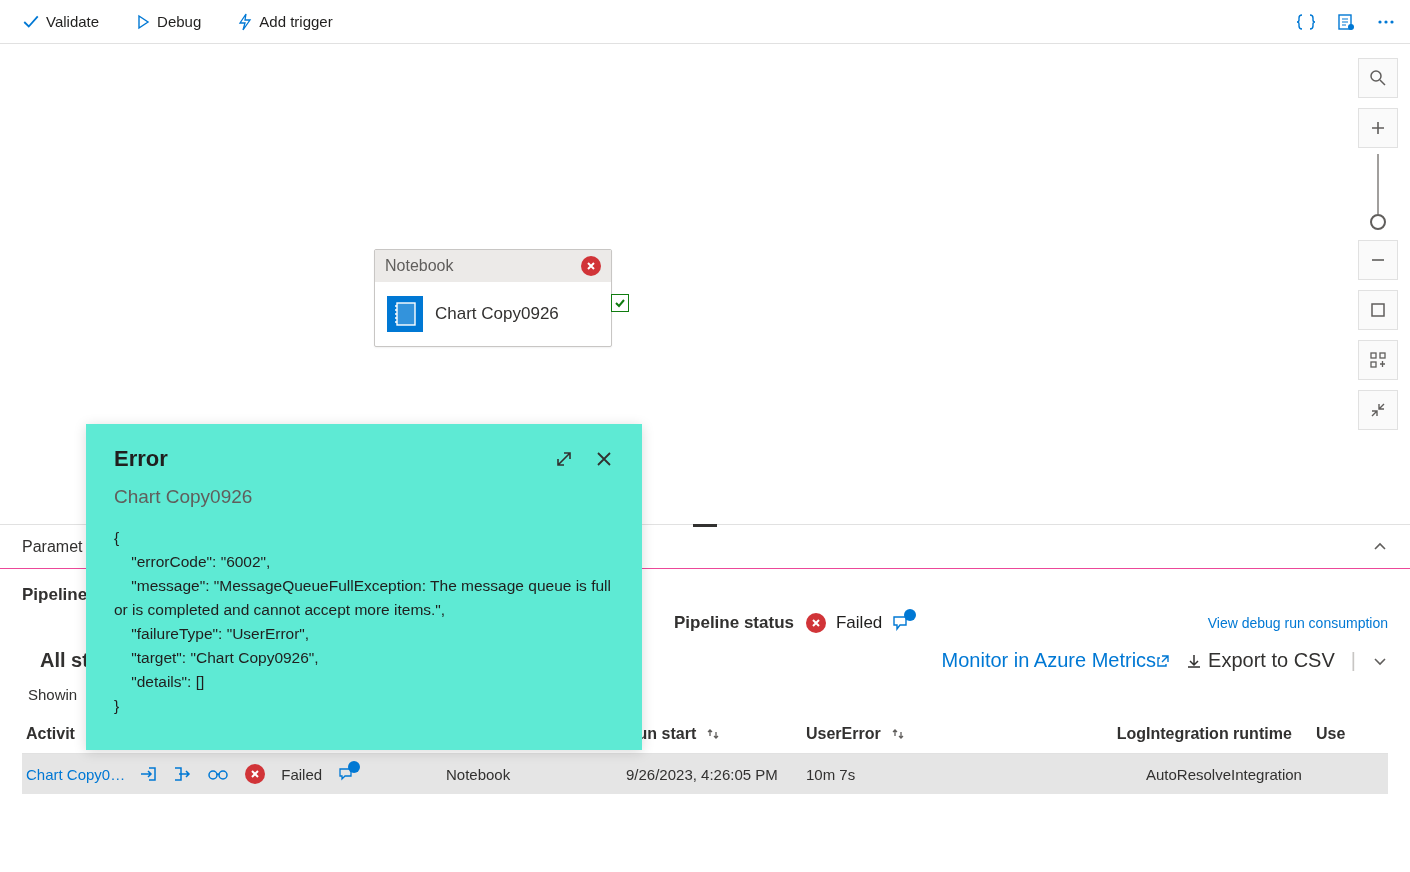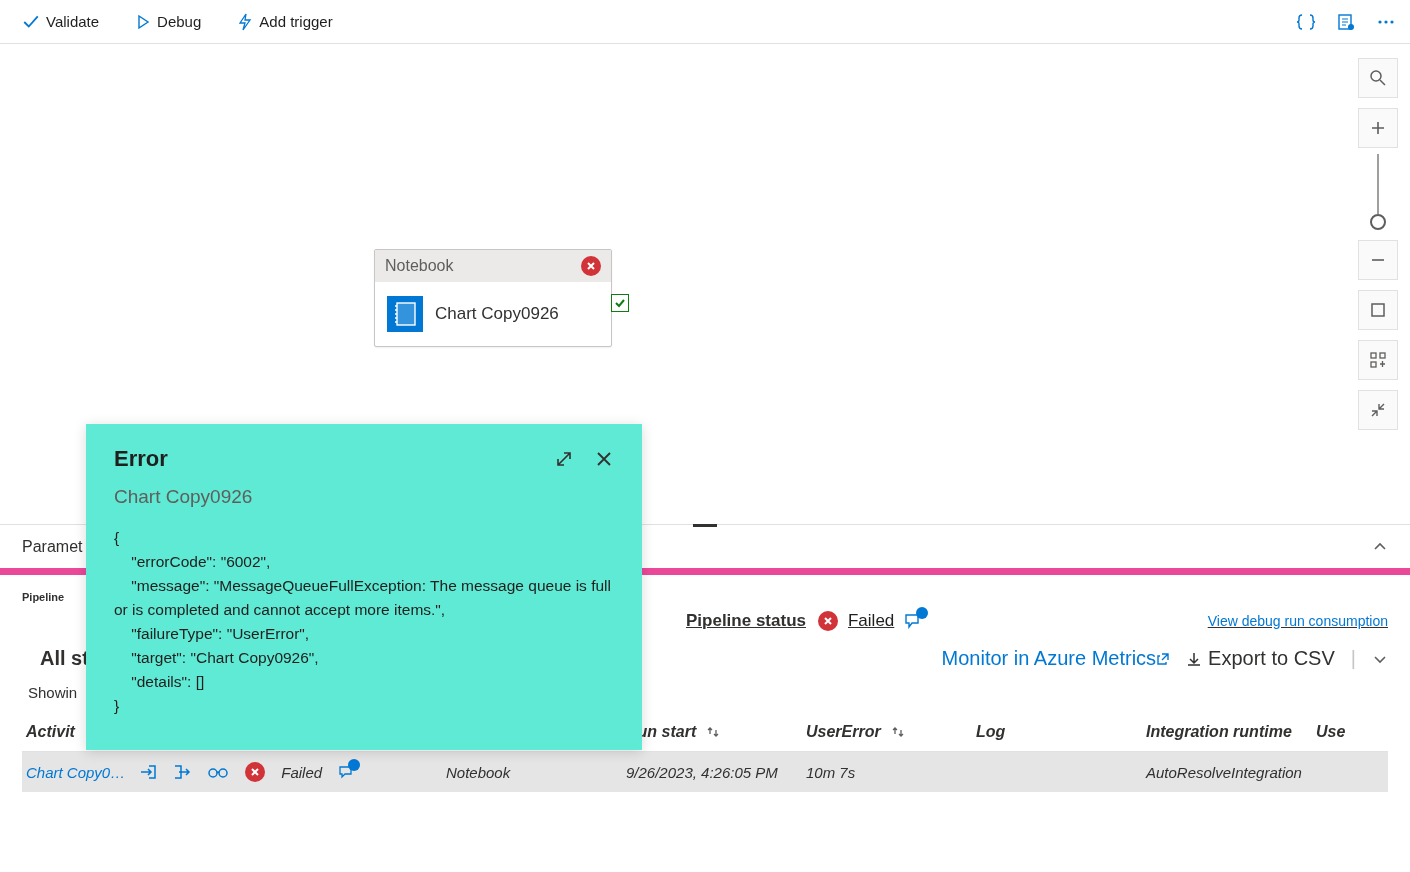--- a/index.html
+++ b/index.html
@@ -127,24 +127,24 @@
 
 .hdiv { position: absolute; left:0; right:0; top: 524px; height: 2px; background: transparent; border-top: 1px solid #e1e1e1; }
 .hdiv::after { content:""; position:absolute; left:50%; top:-1px; width:24px; height:3px; background:#323130; transform:translateX(-50%); }
 
 
 .lower {
   position: absolute; left:0; right:0; top:526px;
 }
 .section-row {
   display:flex; align-items:center; padding: 12px 22px;
-  border-bottom: 7px solid #ec4899;
+  border-bottom: 1px solid #ec4899;
   font-size: 16px;
 }
-.sec-title { font-weight: 600; font-size: 11px; }
+.sec-title { font-weight: 600; font-size: 17px; }
 .section-row .chev { margin-left: auto; color:#605e5c; cursor:pointer; }
 
 .status-row {
   display:flex; align-items:center; gap: 12px;
   padding: 16px 22px 8px 22px;
 }
 .status-label { font-weight:700; font-size:17px; }
 .status-failed { display:flex; align-items:center; gap:10px; }
 .status-failed-text { font-size:17px; color:#201f1e; }
 .link { color:#0078d4; text-decoration:none; cursor:pointer; }
@@ -152,28 +152,28 @@
 
 .filter-row {
   display:flex; align-items:center; gap:22px;
   padding: 8px 22px 8px 40px;
   font-size: 20px;
 }
 .filter-row .right { margin-left:auto; display:flex; align-items:center; gap: 16px; }
 .showing { padding: 6px 22px 12px 28px; color:#323130; font-size:15px; }
 
 
-.tbl { width: calc(100% - 44px); margin: 0 22px; font-style: italic; }
+.tbl { width: calc(100% - 44px); margin: 0 22px; }
 .tbl-head { display:flex; align-items:center; padding: 10px 4px; font-weight:600; font-size:16px; border-bottom:1px solid #e1e1e1; }
 .tbl-row { display:flex; align-items:center; padding: 10px 4px; background:#e5e5e5; font-size:15px; }
 .c-act { width: 420px; display:flex; align-items:center; gap:14px; }
 .c-type { width: 180px; }
 .c-start { width: 180px; display:flex; align-items:center; gap:10px; }
 .c-dur { width: 170px; display:flex; align-items:center; gap:10px; }
-.c-log { width: 170px; }
+.c-log { width: 170px; text-align: right; }
 .c-int { width: 170px; }
 .c-use { width: 60px; }
 .act-link { color:#0078d4; cursor:pointer; white-space:nowrap; overflow:hidden; text-overflow:ellipsis; max-width:120px; display:inline-block; }
 .act-icons { display:flex; gap:16px; align-items:center; }
 .badge-bubble {
   position:relative; display:inline-flex;
 }
 .badge-bubble .small-badge {
   position:absolute; top:-6px; right:-6px;
   width:12px; height:12px; border-radius:50%;
@@ -330,21 +330,21 @@
           <path d="M3 10 L8 5 L13 10" stroke="#605e5c" stroke-width="1.6" fill="none"></path>
         </svg>
     </span>
   </div>
 
   <div class="status-row">
     <span class="sec-title">Pipeline</span>
     <div style="flex:1"></div>
   </div>
 
-  <div class="status-row nobord" style="padding-top:0; padding-left:34px;text-decoration:underline;">
+  <div class="status-row nobord" style="padding-top:0; padding-left:22px;">
     <div style="width:640px"></div>
     <span class="status-label">Pipeline status</span>
     <div class="status-failed">
       <span class="red-circle">
         <svg width="12" height="12" viewBox="0 0 12 12">
             <path d="M3 3 L9 9 M9 3 L3 9" stroke="#fff" stroke-width="2"></path>
           </svg>
       </span>
       <span class="status-failed-text">Failed</span>
       <span class="badge-bubble">

